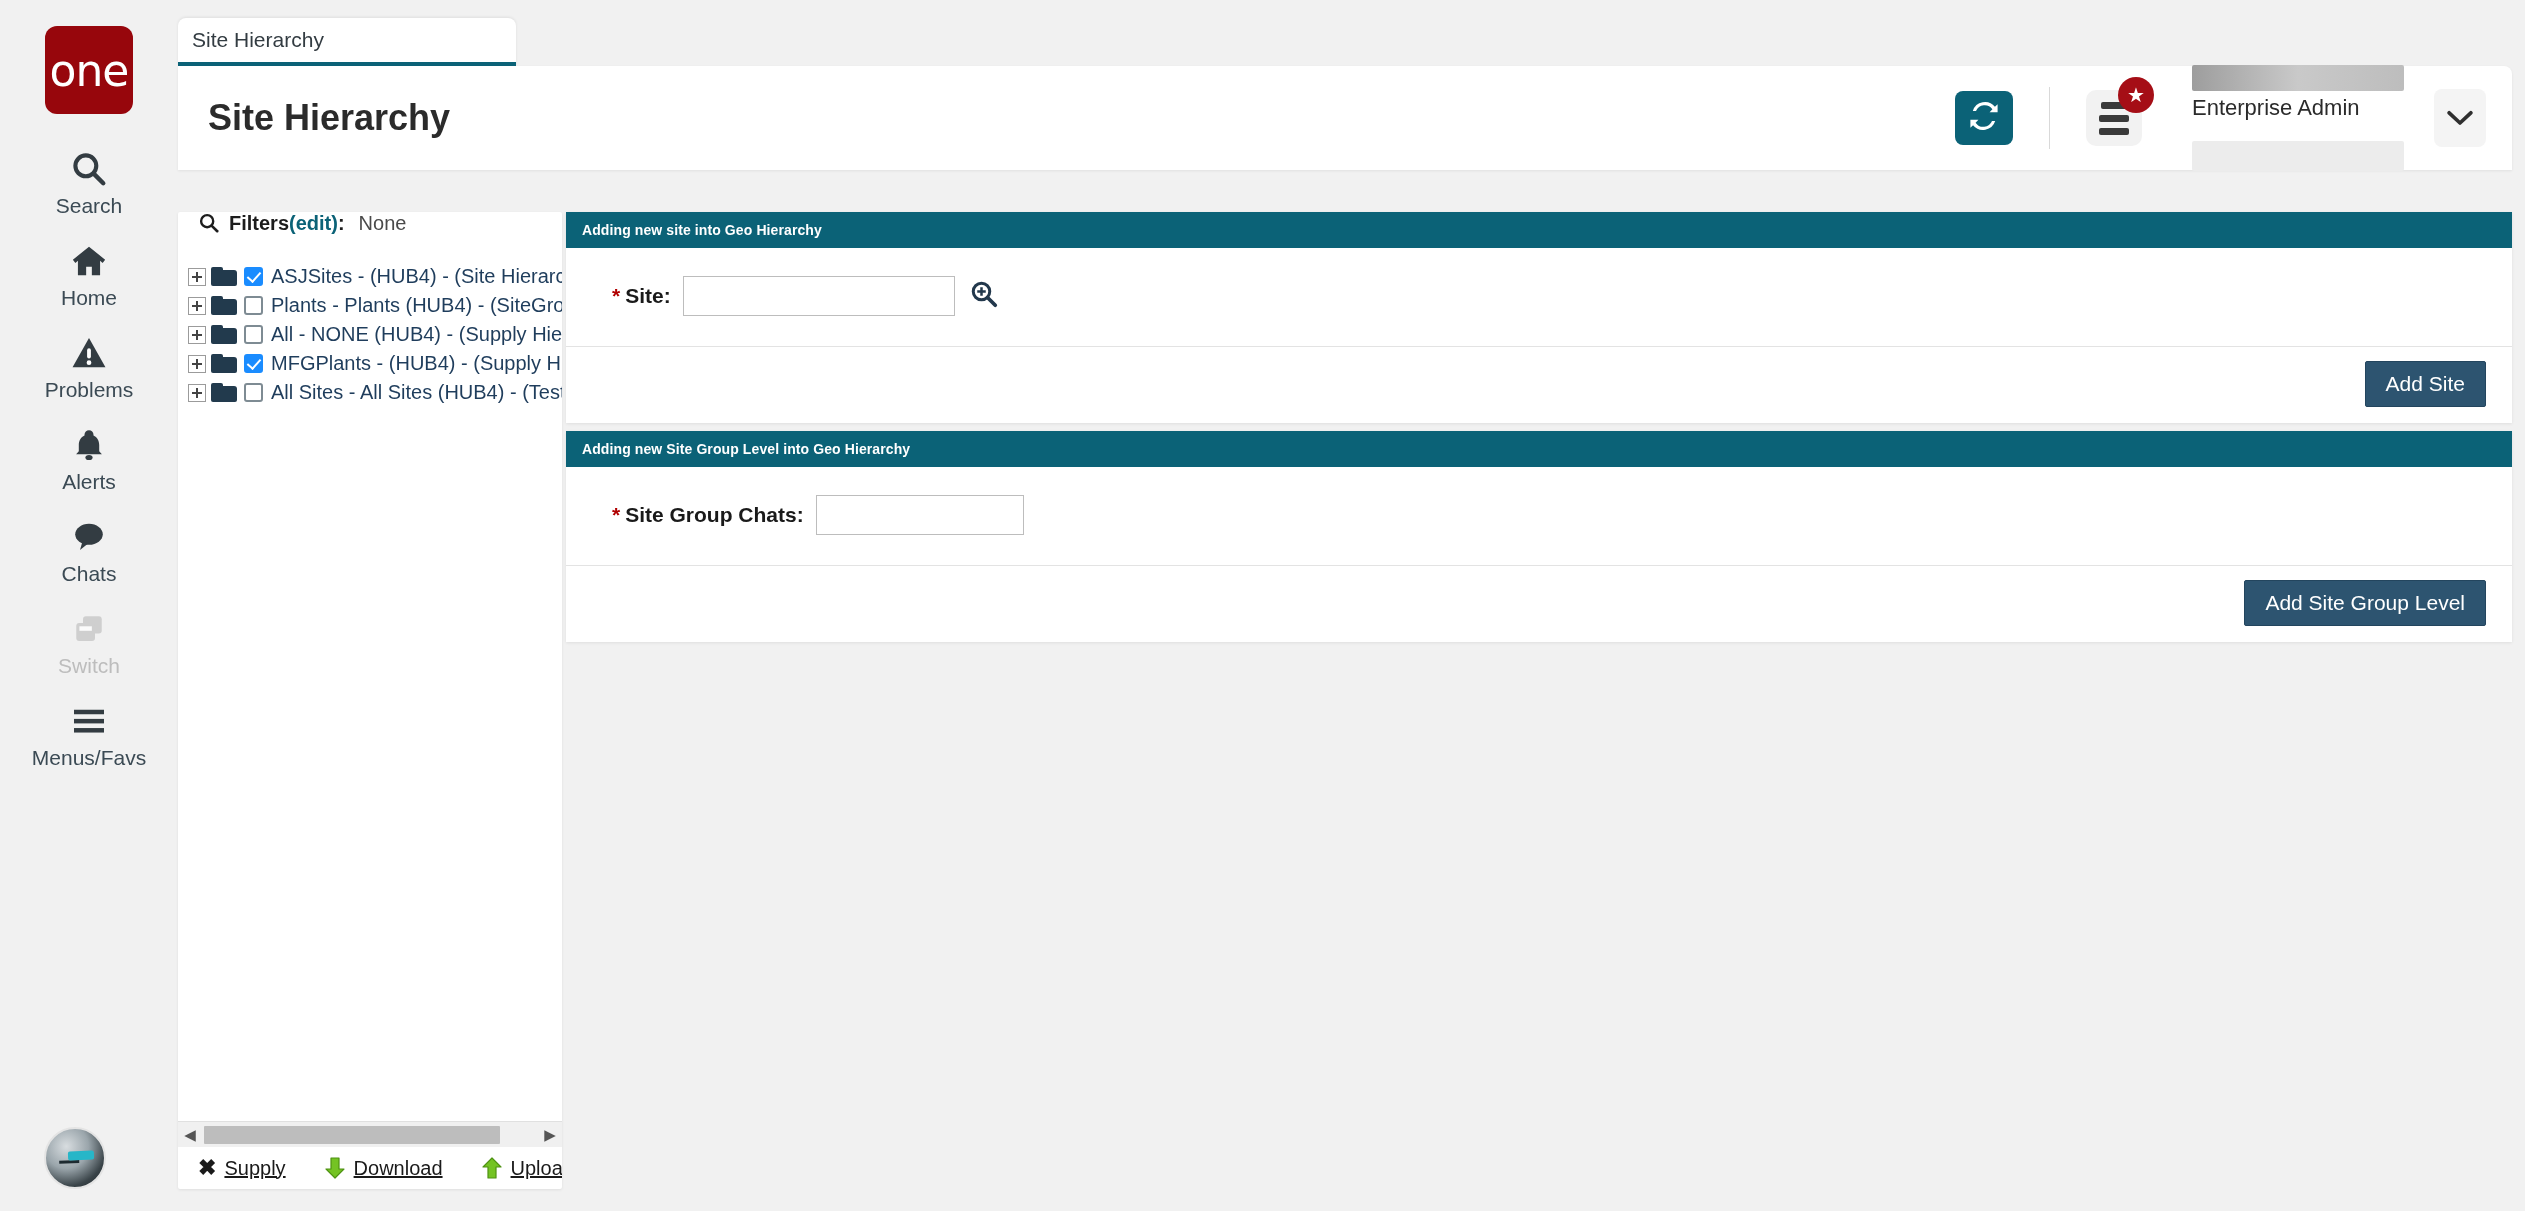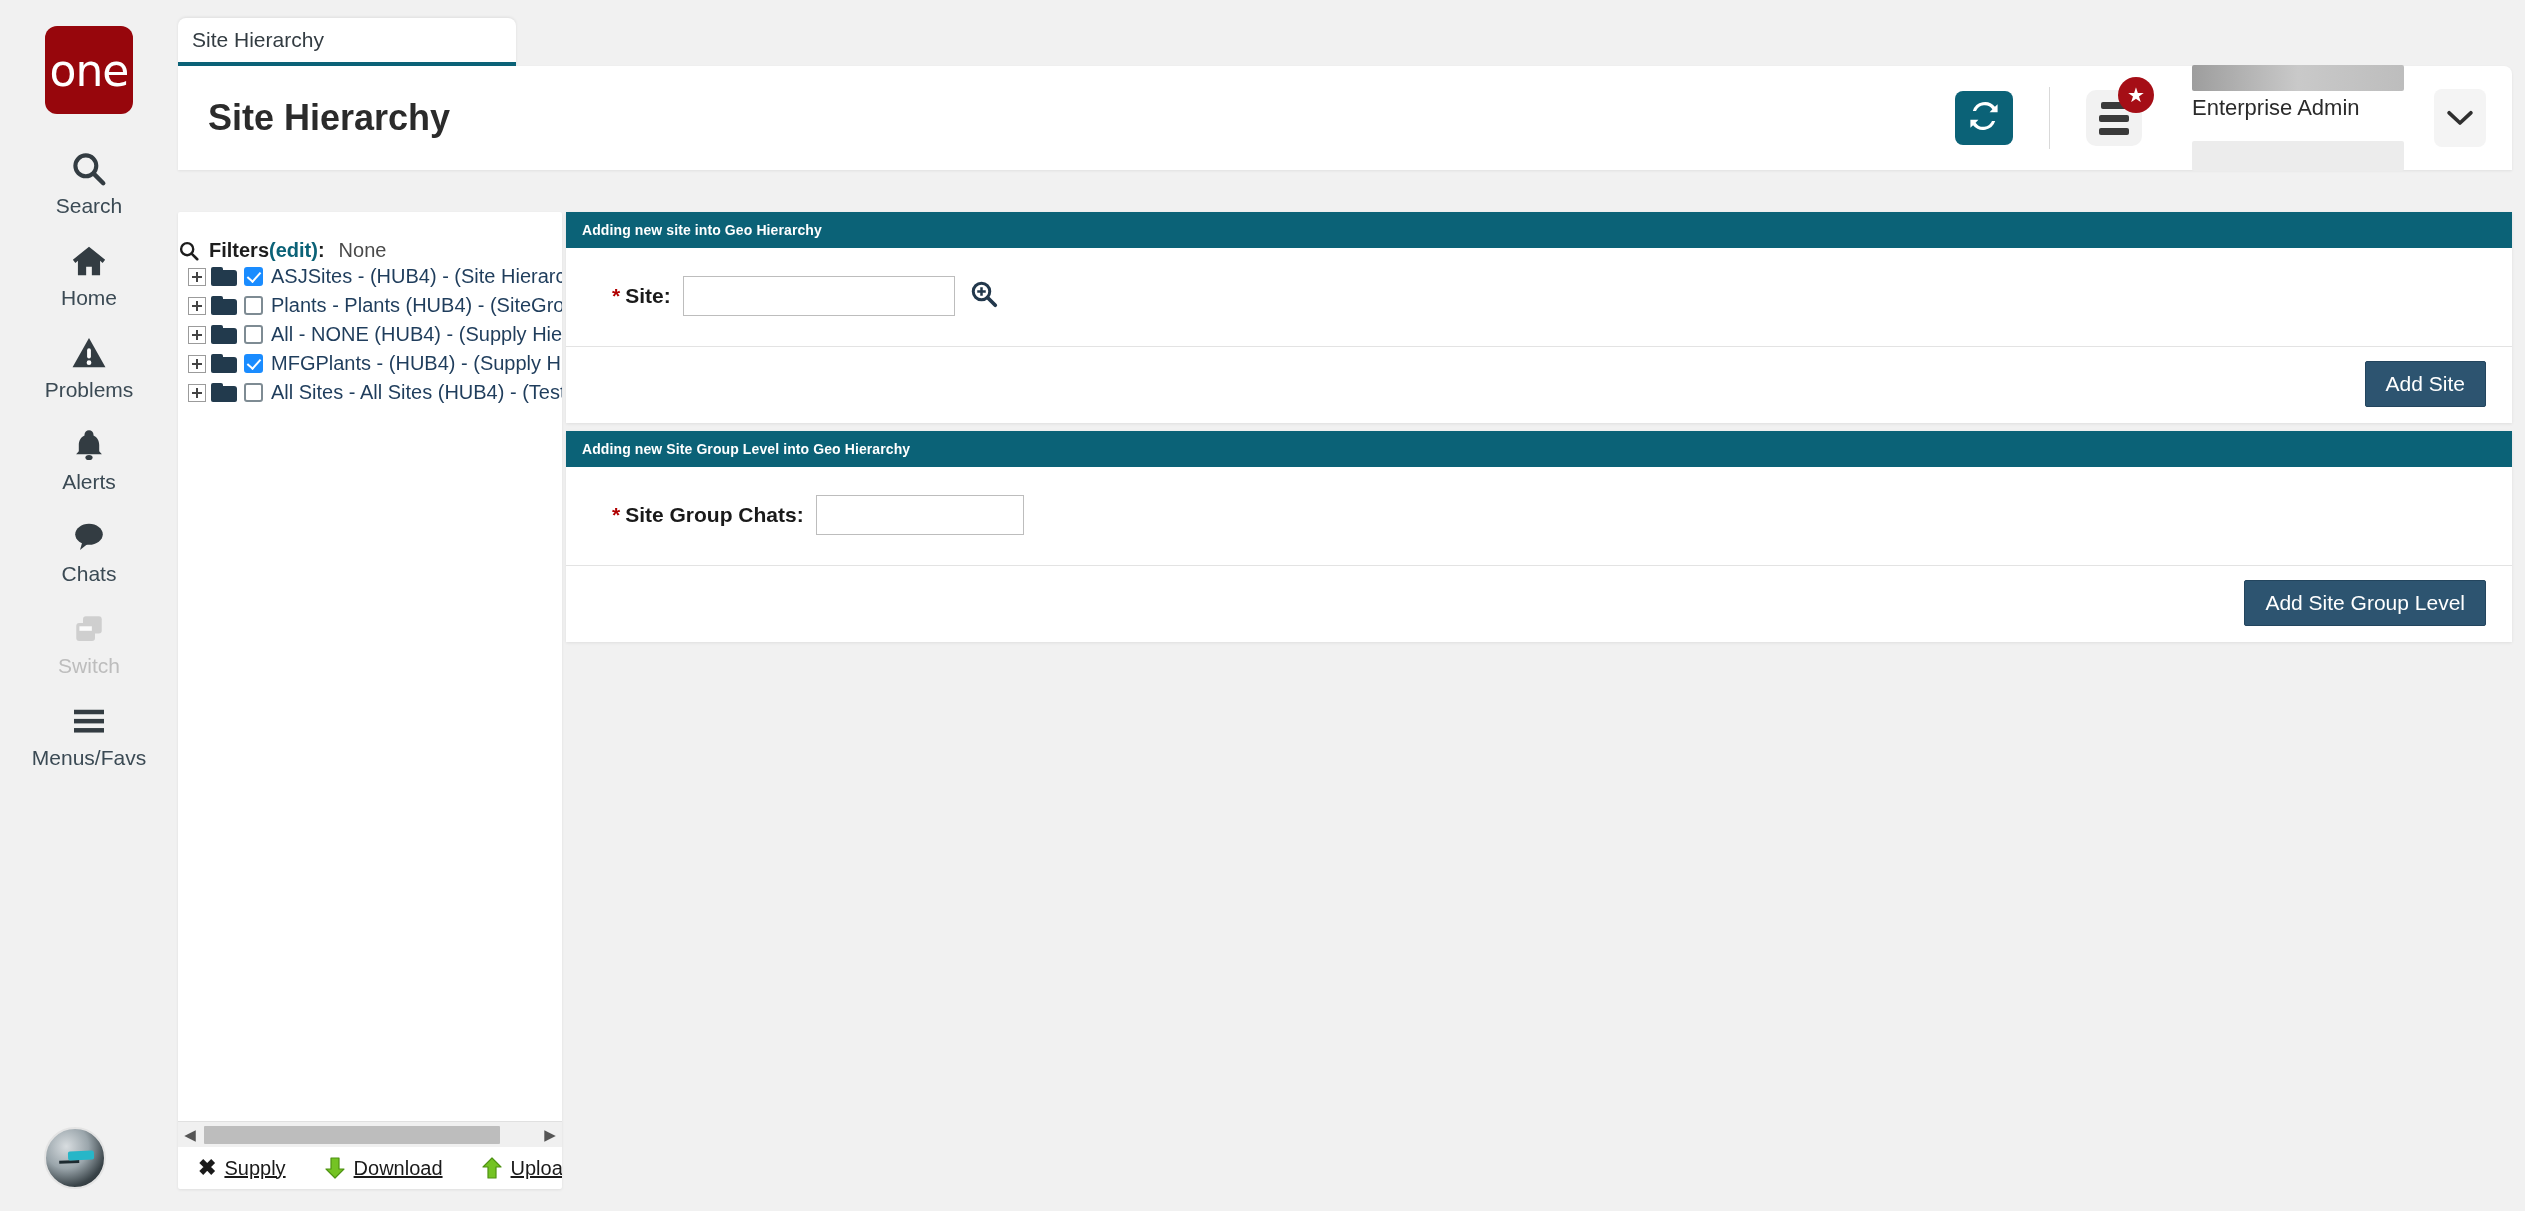--- a/index.html
+++ b/index.html
@@ -111,21 +111,21 @@
 
   
   .left-panel {
     position: absolute; left: 178px; top: 212px;
     width: 384px; height: 977px;
     background: #fff; border-radius: 2px;
     box-shadow: 0 1px 3px rgba(0,0,0,.08);
     overflow: hidden;
   }
   .filters-row {
-    display: flex; align-items: flex-end; height: 50px; 
+    display: flex; align-items: flex-start; height: 50px; padding-left: 20px;
     font-size: 20px; color: #1d1d1d; white-space: nowrap;
   }
   .filters-row .mag { margin-right: 9px; display: flex; }
   .filters-row b { font-weight: bold; }
   .filters-row .edit { color: #0b6277; font-weight: bold; }
   .filters-row .none { margin-left: 14px; color: #4a4a4a; font-weight: normal; }
 
   .tree { padding-left: 6px; }
   .tree-row {
     display: flex; align-items: center; height: 29px;

